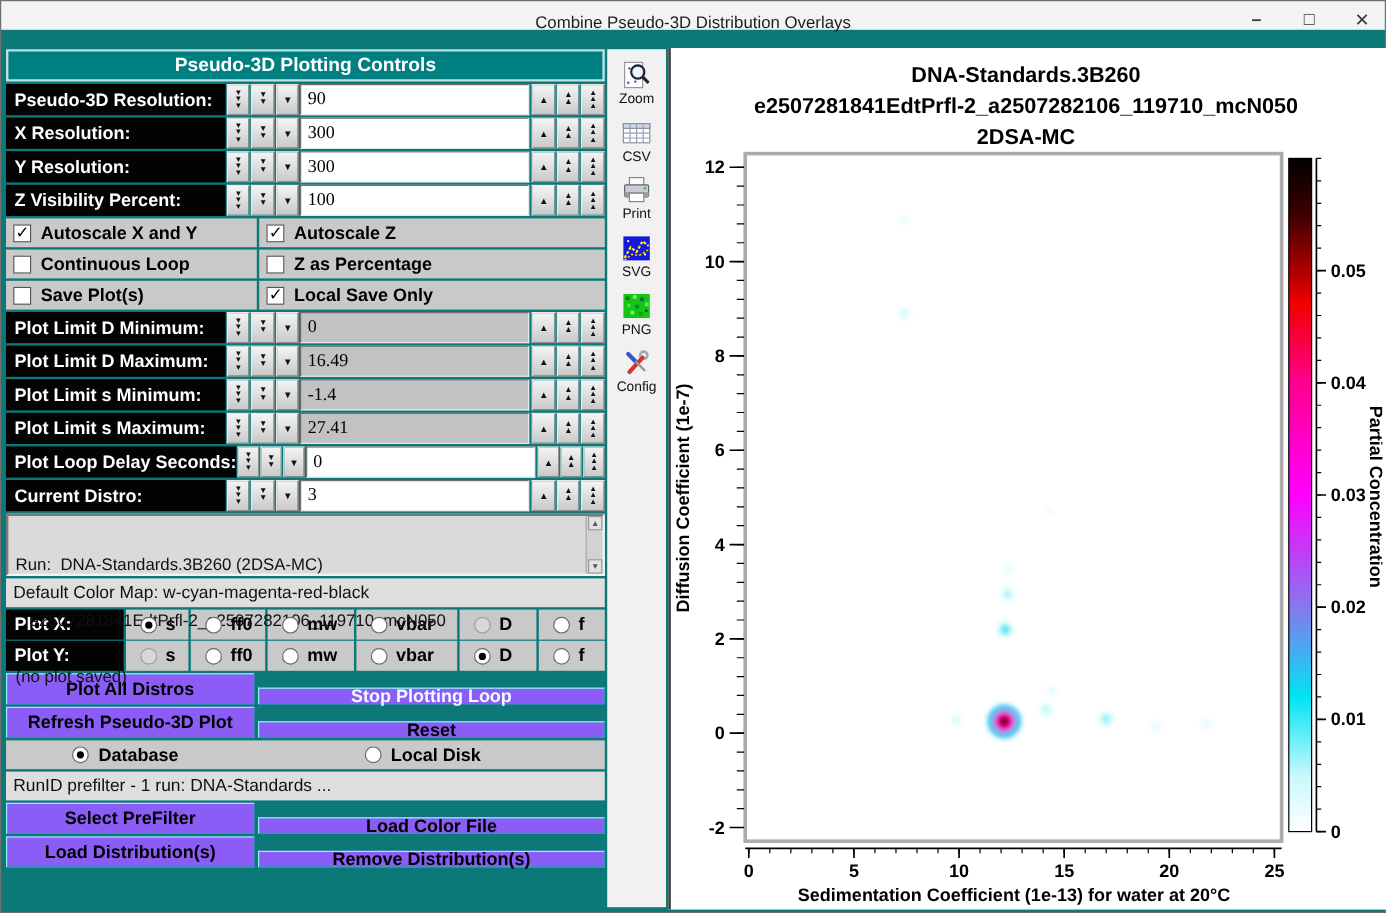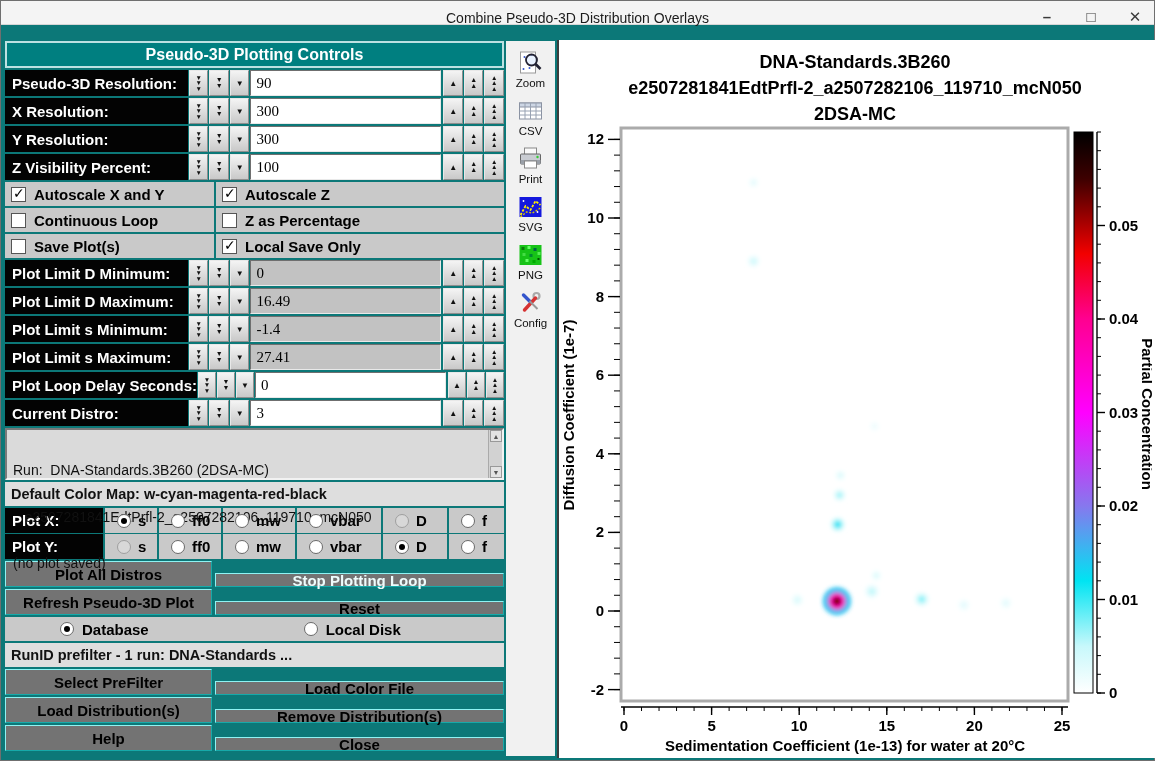--- a/index.html
+++ b/index.html
@@ -50,32 +50,32 @@
   .runinfo { height:52px; margin-bottom:2px; background:#dadada; border:2px solid;
     border-color:#7a7a7a #f2f2f2 #f2f2f2 #7a7a7a; font-size:14px; color:#111;
     padding:2px 16px 2px 6px; position:relative; line-height:15.5px; white-space:pre; }
   .runinfo .sbar { position:absolute; right:0; top:0; bottom:0; width:14px;
     background:#d2d2d2; border-left:1px solid #aaa; }
   .runinfo .sbar .a { position:absolute; left:1px; width:12px; height:12px;
     font-size:7px; color:#555; text-align:center; line-height:12px;
     background:#e3e3e3; border:1px solid #999; }
   .runinfo .sbar .a.up { top:0; } .runinfo .sbar .a.dn { bottom:0; }
   .lightrow { height:24px; margin-bottom:2px; background:#dedede; display:flex;
-    align-items:center; padding-left:6px; font-size:14.5px; color:#111;font-weight:bold; }
+    align-items:center; padding-left:6px; font-size:14.5px; color:#111; }
   .radiorow { display:flex; height:25px; margin-bottom:2px; gap:2px; }
   .radiorow .rlabel { width:98px; background:#030303; color:#fff; font-weight:bold;
     font-size:15px; display:flex; align-items:center; padding-left:7px; flex:none; }
   .radiorow .cell { padding-left:12px; gap:7px; }
   .rb { width:14px; height:14px; border-radius:50%; background:#fff;
     border:1px solid #6a6a6a; position:relative; flex:none; }
   .rb.sel::after { content:""; position:absolute; left:3px; top:3px; width:6px;
     height:6px; border-radius:50%; background:#000; }
   .rb.dis { border-color:#9f9f9f; background:#d8d8d8; }
   .btnrow { display:flex; height:26px; margin-bottom:2px; gap:3px; }
-  .btnrow .btn { background:#737373; border:1px solid #17a9a9;
+  .btnrow .btn { background:#8b5cf6; border:1px solid #17a9a9;
     border-top-color:#8ff3f3; border-left-color:#8ff3f3; font-size:15px;
     font-weight:600; color:#000; display:flex; align-items:center;
     justify-content:center; cursor:default; font-family:inherit; }
   .btnrow .btn.l { width:207px; flex:none; } .btnrow .btn.r { flex:1;margin-top:12px; }
   .btn.disabled { color:#eefcfc; }
   .dbrow { height:24px; margin-bottom:2px; background:#c9c9c9; display:flex;
     align-items:center; font-weight:bold; font-size:15px; }
   .dbrow .grp { display:flex; align-items:center; gap:8px; }
   .dbrow .grp.g1 { margin-left:55px; } .dbrow .grp.g2 { margin-left:155px; }
   
@@ -326,24 +326,20 @@
       </label>
     </div>
     <div class="lightrow">RunID prefilter - 1 run: DNA-Standards ...</div>
     <div class="btnrow">
       <button class="btn l">Select PreFilter</button>
       <button class="btn r">Load Color File</button>
     </div>
     <div class="btnrow">
       <button class="btn l">Load Distribution(s)</button>
       <button class="btn r">Remove Distribution(s)</button>
-    </div>
-    <div class="btnrow">
-      <button class="btn l">Help</button>
-      <button class="btn r">Close</button>
     </div>
   </div>
 
   <div id="toolbar">
     <div class="titem">
       <span>
           <svg viewBox="0 0 26 26">
         <rect x="3" y="2" width="15" height="21" fill="#fff" stroke="#999"></rect>
         <circle cx="7" cy="7" r="1" fill="#35c"></circle>
             <circle cx="12" cy="18" r="1" fill="#35c"></circle>

